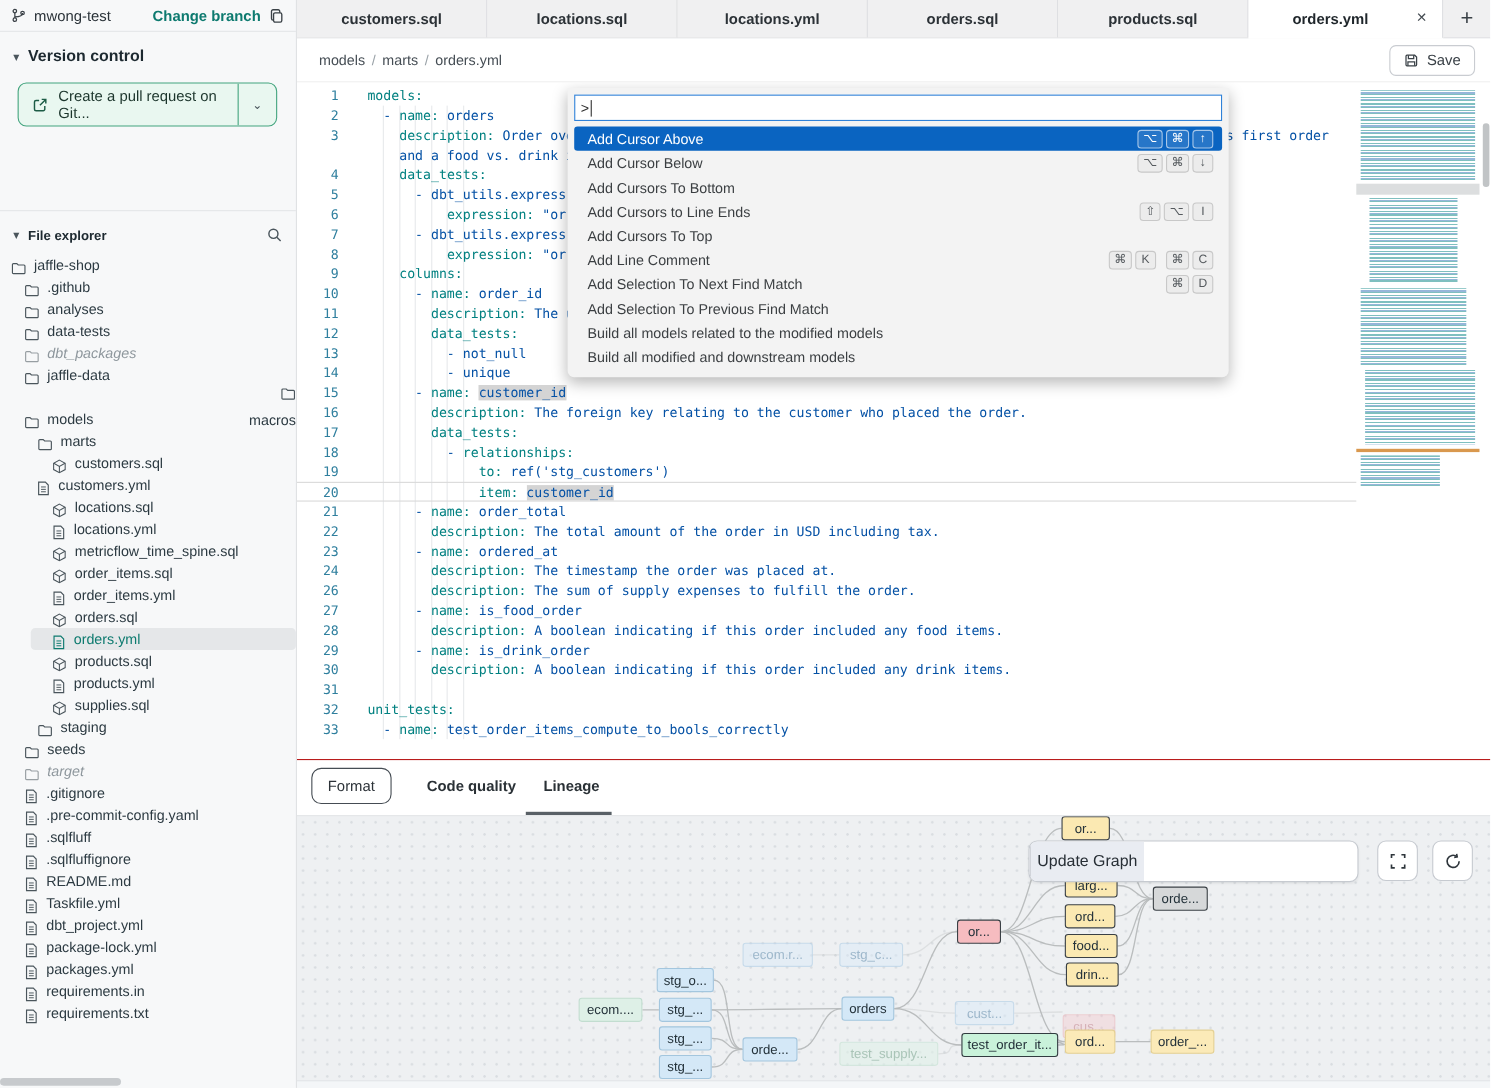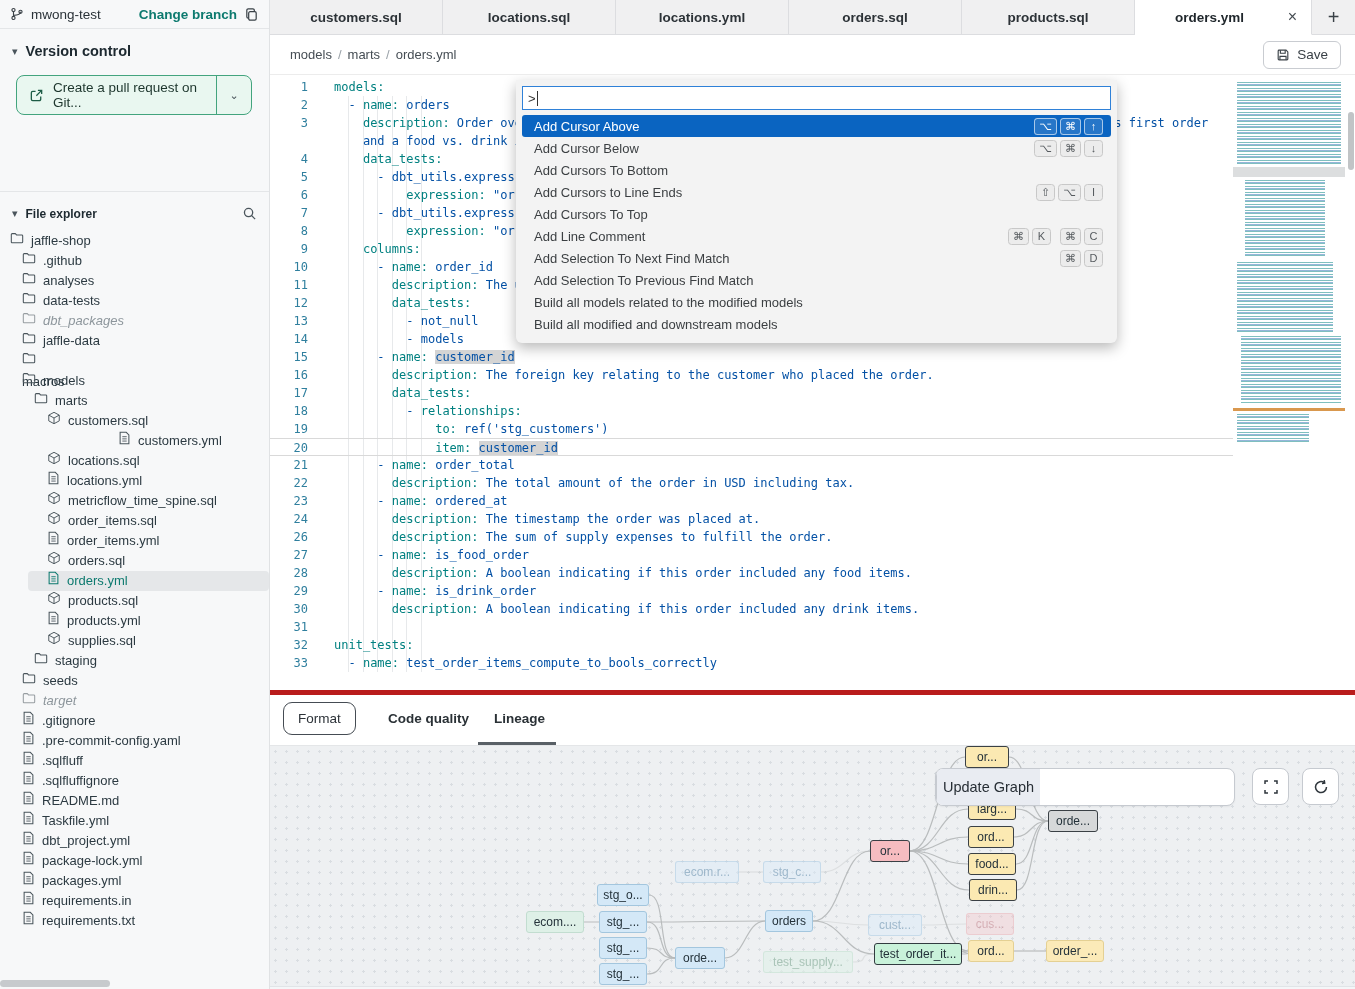--- a/index.html
+++ b/index.html
@@ -17,21 +17,21 @@
   .section-head { display:flex; align-items:center; gap:8px; padding:14px 12px 8px 12px; }
   .section-head .title { font-size:14.5px; font-weight:700; color:#1d2930; }
   .chev { color:#4a555c; font-size:11px; }
   #pr-button { margin:8px 16px 0 16px; width:236px; height:40px; display:flex; background:#e9f7f0; border:1px solid #43a47e; border-radius:8px; overflow:hidden; cursor:pointer; }
   #pr-button .main { flex:1; display:flex; align-items:center; gap:9px; padding:0 12px; font-size:13.5px; color:#1c352c; }
   #pr-button .drop { width:35px; border-left:1px solid #43a47e; display:flex; align-items:center; justify-content:center; }
   #fe-section { margin-top:76px; border-top:1px solid #e4e6e8; }
   #fe-head { display:flex; align-items:center; gap:8px; padding:14px 12px 10px 12px; }
   #fe-head .title { font-size:12px; font-weight:700; color:#1d2930; flex:1; }
   #tree { font-size:13px; color:#2c3a42; }
-  .trow { height:20px; display:flex; align-items:flex-start; gap:7px; cursor:pointer; white-space:nowrap; }
+  .trow { height:20px; display:flex; align-items:flex-end; gap:7px; cursor:pointer; white-space:nowrap; }
   .trow .lbl { line-height:20px; }
   .trow.muted .lbl { color:#8d969c; font-style:italic; }
   .trow.muted svg { opacity:.55; }
   .trow.selected { background:#e5e7e9; border-radius:4px; margin-left:28px; }
   .trow.selected .lbl { color:#0d7a6f; }
   #side-hscroll { position:absolute; left:0; bottom:1px; width:270px; height:8px; }
   #side-hscroll .thumb { position:absolute; left:0; top:0; width:110px; height:7px; background:#c7cacd; border-radius:4px; }
 
   
   #main { position:absolute; left:270px; top:0; width:1085px; height:989px; }
@@ -74,42 +74,42 @@
   #palette-input .caret { display:inline-block; width:1px; height:15px; background:#333; margin-left:1px; }
   #plist { margin-top:5px; }
   .pitem { height:22px; display:flex; align-items:center; padding:0 8px 0 12px; font-size:13px; color:#3b3f42; cursor:pointer; border-radius:3px; }
   .pitem .lab { flex:1; }
   .pitem.sel { background:#0a64c1; color:#ffffff;gap:22px; }
   .kgroup { display:flex; gap:3px; margin-left:9px; }
   .key { min-width:19px; height:17px; padding:0 4px; border-radius:3.5px; background:#ececec; border:1px solid #c8c8c8; color:#555a5e; font-size:11px; line-height:15px; text-align:center; }
   .pitem.sel .key { background:rgba(255,255,255,.12); border-color:rgba(255,255,255,.6); color:#fff; }
 
   
-  #panel { position:absolute; left:0; top:690px; width:1085px; height:299px; border-top:5px solid #b91c1c; background:#fff; }
+  #panel { position:absolute; left:0; top:690px; width:1085px; height:299px; border-top:1px solid #b91c1c; background:#fff; }
   #paneltabs { position:relative; height:50px; }
   #format-btn { position:absolute; left:13px; top:7px; height:33px; padding:0 14px; background:#fff; border:1.3px solid #454c53; border-radius:9px; font-size:13.5px; color:#2c3238; cursor:pointer; }
   .ptab { position:absolute; top:0; height:47px; display:flex; align-items:center; font-size:13.5px; font-weight:600; color:#2a3136; cursor:pointer; }
   #ptab-quality { left:118px; }
   #ptab-lineage { left:224px; }
   #ptab-underline { position:absolute; left:208px; top:47px; width:78px; height:3px; background:#596066; }
 
   #graph { position:absolute; left:0; top:50px; width:1085px; height:249px; background:#eef0f2; border-top:1px solid #e4e6e8; overflow:hidden;
            background-image:radial-gradient(circle, #d9dde1 1px, transparent 1.3px); background-size:11px 11px; }
   #graph-bottom { position:absolute; left:0; bottom:0; width:1085px; height:8px; background:#f4f6f8; border-top:1px solid #e1e4e7; }
   #edges { position:absolute; left:0; top:0; }
   .gnode { position:absolute; height:22px; border-radius:3px; display:flex; align-items:center; justify-content:center; font-size:12px; color:#24323a; cursor:pointer; white-space:nowrap; z-index:2; }
   .n-blue { background:#d4e8f7; border:1px solid #a3c6de; }
   .n-mint { background:#def0e7; border:1px solid #c2ddd0; }
   .n-mintDark { background:#c9f2da; border:1.6px solid #323b40; }
   .n-pink { background:#f6bcc0; border:1.6px solid #3a4045; }
   .n-yellow { background:#fbe9b2; border:1.6px solid #3a4045; }
   .n-yellowLight { background:#fbeab8; border:1px solid #e4d093; }
   .n-gray { background:#d6d8d9; border:1.6px solid #3a4045; }
   .n-fadeBlue { background:rgba(214,233,248,.45); border:1px solid rgba(163,198,222,.45); color:rgba(100,140,170,.55); }
-  .n-fadePink { background:rgba(246,188,192,.32); border:1px solid rgba(230,170,175,.35); color:rgba(190,130,140,.5); }
+  .n-fadePink { background:rgba(246,188,192,.32); border:1px solid rgba(230,170,175,.35); color:rgba(190,130,140,.5);margin-top:13px; }
   .n-fadeGreen { background:rgba(222,240,231,.55); border:1px solid rgba(194,221,208,.5); color:rgba(120,160,140,.55); }
 
   #graph-controls { position:absolute; left:665px; top:22px; display:flex; gap:13px; z-index:10; }
   #filter-group { display:flex; width:300px; height:38px; border:1px solid #c6cad0; border-radius:8px; overflow:hidden; background:#fff; box-shadow:0 1px 2px rgba(0,0,0,.05); }
   #filter-input { flex:1; display:flex; align-items:center; padding:0 10px; font-size:14.5px; color:#1d242b; white-space:nowrap; overflow:hidden; }
   #filter-input .caret { display:inline-block; width:1px; height:18px; background:#333; }
   #update-graph { width:104px; background:#e9ecf2; border-left:1px solid #c6cad0; display:flex; align-items:center; justify-content:center; font-size:14.5px; color:#272e35; cursor:pointer; }
   .gbtn { width:37px; height:37px; background:#fff; border:1px solid #c6cad0; border-radius:8px; display:flex; align-items:center; justify-content:center; cursor:pointer; }
   #fullscreen-btn { margin-left:4px; }
 </style>
@@ -245,21 +245,21 @@
           </div>
           <div class="trow" style="padding-left: 47px;">
             <span class="icon">
               <svg width="14" height="14" viewBox="0 0 16 16" fill="none" stroke="#4a555c" stroke-width="1.1">
                 <path d="M8 1.5 L14 4.7 V11.3 L8 14.5 L2 11.3 V4.7 Z"></path>
                 <path d="M2.2 4.8 L8 8 L13.8 4.8 M8 8 V14.3"></path>
               </svg>
             </span>
             <span class="lbl">customers.sql</span>
           </div>
-          <div class="trow" style="padding-left: 74px; margin-left: 44px;">
+          <div class="trow" style="padding-left: 33px;">
             <span class="icon">
               <svg width="13" height="14" viewBox="0 0 14 16" fill="none" stroke="#4a555c" stroke-width="1.2">
                 <path d="M2 1.5 h7 L12 4.5 v10 H2 z"></path>
                 <path d="M4.5 6.5h5 M4.5 9h5 M4.5 11.5h5" stroke-width="1"></path>
               </svg>
             </span>
             <span class="lbl">customers.yml</span>
           </div>
           <div class="trow" style="padding-left: 47px;">
             <span class="icon">
@@ -542,21 +542,21 @@
           <div class="crow"><span class="ln">4</span><span class="code"><span class="v">    </span><span class="k">data_tests:</span></span></div>
           <div class="crow"><span class="ln">5</span><span class="code"><span class="v">      - dbt_utils.express</span></span></div>
           <div class="crow"><span class="ln">6</span><span class="code"><span class="v">          </span><span class="k">expression:</span><span class="v"> "or</span></span></div>
           <div class="crow"><span class="ln">7</span><span class="code"><span class="v">      - dbt_utils.express</span></span></div>
           <div class="crow"><span class="ln">8</span><span class="code"><span class="v">          </span><span class="k">expression:</span><span class="v"> "or</span></span></div>
           <div class="crow"><span class="ln">9</span><span class="code"><span class="v">    </span><span class="k">columns:</span></span></div>
           <div class="crow"><span class="ln">10</span><span class="code"><span class="v">      - </span><span class="k">name:</span><span class="v"> order_id</span></span></div>
           <div class="crow"><span class="ln">11</span><span class="code"><span class="v">        </span><span class="k">description:</span><span class="v"> The u</span></span></div>
           <div class="crow"><span class="ln">12</span><span class="code"><span class="v">        </span><span class="k">data_tests:</span></span></div>
           <div class="crow"><span class="ln">13</span><span class="code"><span class="v">          - not_null</span></span></div>
-          <div class="crow"><span class="ln">14</span><span class="code"><span class="v">          - models</span></span></div>
+          <div class="crow"><span class="ln">14</span><span class="code"><span class="v">          - unique</span></span></div>
           <div class="crow"><span class="ln">15</span><span class="code"><span class="v">      - </span><span class="k">name:</span><span class="v"> </span><span class="h">customer_id</span></span></div>
           <div class="crow"><span class="ln">16</span><span class="code"><span class="v">        </span><span class="k">description:</span><span class="v"> The foreign key relating to the customer who placed the order.</span></span></div>
           <div class="crow"><span class="ln">17</span><span class="code"><span class="v">        </span><span class="k">data_tests:</span></span></div>
           <div class="crow"><span class="ln">18</span><span class="code"><span class="v">          - </span><span class="k">relationships:</span></span></div>
           <div class="crow"><span class="ln">19</span><span class="code"><span class="v">              </span><span class="k">to:</span><span class="v"> ref('stg_customers')</span></span></div>
           <div class="crow cur"><span class="ln">20</span><span class="code"><span class="v">              </span><span class="k">item:</span><span class="v"> </span><span class="h">customer_id</span></span></div>
           <div class="crow"><span class="ln">21</span><span class="code"><span class="v">      - </span><span class="k">name:</span><span class="v"> order_total</span></span></div>
           <div class="crow"><span class="ln">22</span><span class="code"><span class="v">        </span><span class="k">description:</span><span class="v"> The total amount of the order in USD including tax.</span></span></div>
           <div class="crow"><span class="ln">23</span><span class="code"><span class="v">      - </span><span class="k">name:</span><span class="v"> ordered_at</span></span></div>
           <div class="crow"><span class="ln">24</span><span class="code"><span class="v">        </span><span class="k">description:</span><span class="v"> The timestamp the order was placed at.</span></span></div>

